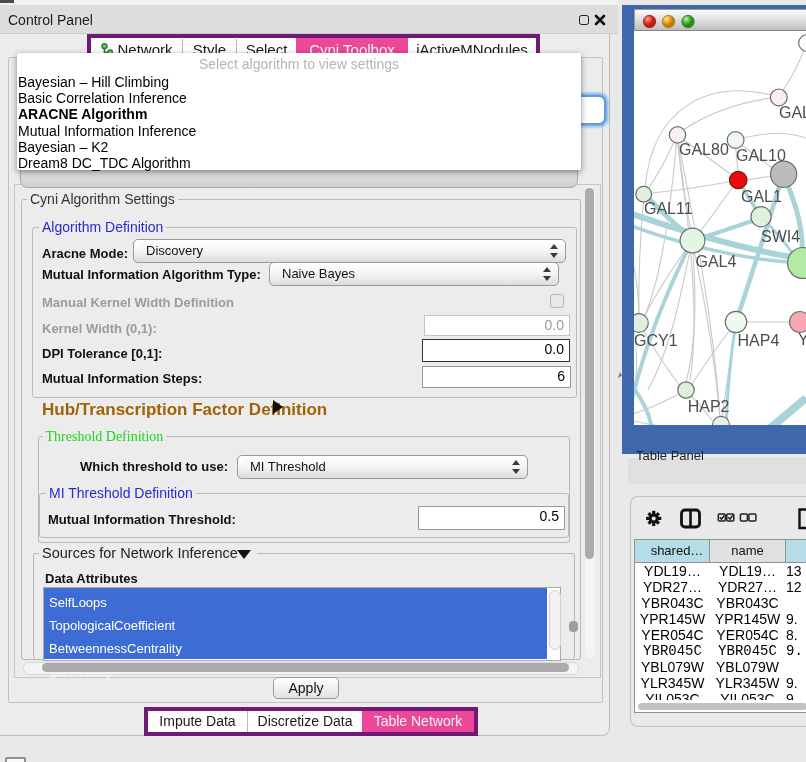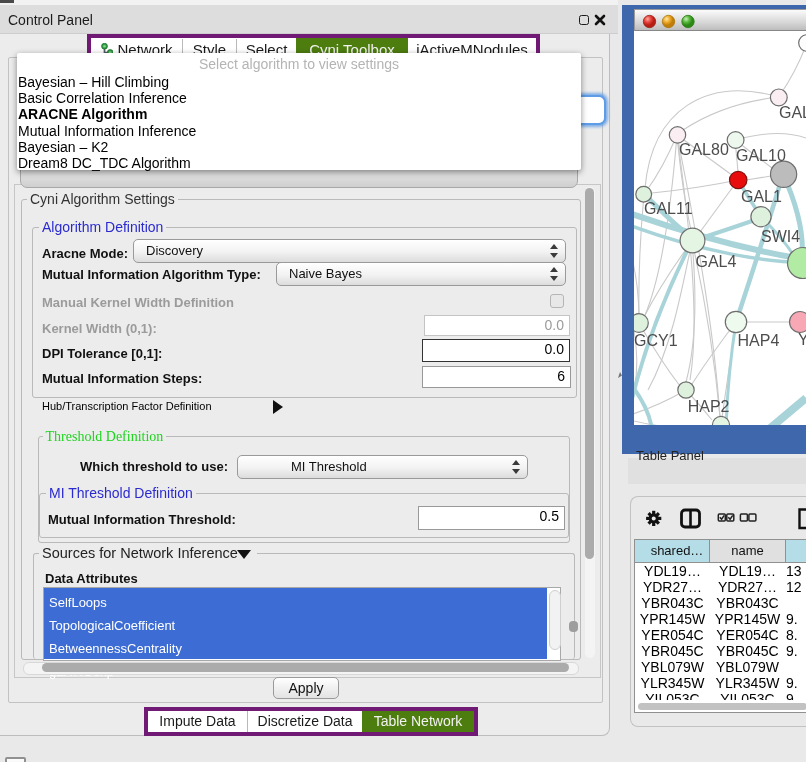--- a/index.html
+++ b/index.html
@@ -2,21 +2,21 @@
 <html><head>
 <meta charset="utf-8">
 <style>
   html,body{margin:0;padding:0;}
   body{width:806px;height:762px;background:#e9e9e9;font-family:"Liberation Sans",sans-serif;overflow:hidden;position:relative;}
   .abs{position:absolute;}
   .b{font-weight:bold;}
   .seg{display:flex;align-items:center;background:#fff;border:4px solid #701a75;height:22px;font-size:13px;color:#1a1a1a;}
   .seg .it{padding:0 12px;height:22px;line-height:22px;white-space:nowrap;}
   .seg .sep{width:1px;height:22px;background:#b9b9b9;}
-  .seg .sel{background:#4d7c0f;color:#f2f2f2;}
+  .seg .sel{background:#ec4899;color:#f2f2f2;}
   .gbox{position:absolute;border:1px solid #b9b9b9;border-radius:3px;}
   .gtitle{position:absolute;top:-9px;background:#ececec;padding:0 3px;font-size:14px;line-height:17px;white-space:nowrap;}
   .combo{position:absolute;border:1px solid #9a9a9a;border-radius:5px;background:linear-gradient(#ffffff,#f2f2f2 55%,#dcdcdc);font-size:13px;color:#111;}
   .combo .ar{position:absolute;right:4px;top:50%;margin-top:-7px;width:12px;height:14px;}
   .ar:before{content:"";position:absolute;left:1px;top:0;border:4.5px solid transparent;border-bottom:5px solid #3a3a3a;border-top-width:0;}
   .ar:after{content:"";position:absolute;left:1px;bottom:0;border:4.5px solid transparent;border-top:5px solid #3a3a3a;border-bottom-width:0;}
   .tf{position:absolute;background:#fff;border:1px solid #999;font-size:14px;color:#000;text-align:right;}
   .lbl{position:absolute;font-size:13px;font-weight:bold;color:#111;white-space:nowrap;}
   .dis{color:#9b9b9b;}
 </style>
@@ -67,42 +67,42 @@
 </div>
 <div class="gbox" style="left:32px;top:227px;width:543px;height:169px;">
   <div class="gtitle" style="left:6px;color:#2a2ad0;">Algorithm Definition</div>
 </div>
 <div class="lbl" style="left:42px;top:246px;">Aracne Mode:</div>
 <div class="combo" style="left:133px;top:239px;width:431px;height:22px;">
     <span style="position:absolute;left:12px;top:3px;">Discovery</span>
     <span class="ar"></span>
   </div>
 <div class="lbl" style="left:42px;top:267px;">Mutual Information Algorithm Type:</div>
-<div class="combo" style="left:276px;top:262px;width:288px;height:22px;">
+<div class="combo" style="left:269px;top:262px;width:288px;height:22px;">
     <span style="position:absolute;left:12px;top:3px;">Naive Bayes</span>
     <span class="ar"></span>
   </div>
 <div class="lbl dis" style="left:42px;top:295px;">Manual Kernel Width Definition</div>
 <div class="abs" style="left:550px;top:294px;width:12px;height:12px;border:1px solid #b5b5b5;border-radius:3px;background:#e8e8e8;"></div>
 <div class="lbl dis" style="left:42px;top:321px;">Kernel Width (0,1):</div>
 <div class="tf" style="left:424px;top:315px;width:139px;height:18px;border-color:#c4c4c4;color:#9b9b9b;padding:1px 5px 0 0;">0.0</div>
 <div class="lbl" style="left:42px;top:346px;">DPI Tolerance [0,1]:</div>
 <div class="tf" style="left:422px;top:339px;width:141px;height:20px;border:1.5px solid #333;padding:1px 5px 0 0;">0.0</div>
 <div class="lbl" style="left:42px;top:371px;">Mutual Information Steps:</div>
 <div class="tf" style="left:422px;top:366px;width:142px;height:19px;padding:1px 5px 0 0;">6</div>
 
-<div class="lbl" style="left:42px;top:400px;font-size:11px;font-weight:normal;color:#000000;">Hub/Transcription Factor Definition</div>
+<div class="lbl" style="left:42px;top:400px;font-size:17px;font-weight:bold;color:#a16207;">Hub/Transcription Factor Definition</div>
 <div class="abs" style="left:273px;top:400px;width:0;height:0;border:7px solid transparent;border-left:10px solid #111;"></div>
 
 <div class="gbox" style="left:37.5px;top:436px;width:530px;height:105px;">
   <div class="gtitle" style="left:4px;color:#1ed41e;font-family:Liberation Serif, serif;">Threshold Definition</div>
 </div>
 <div class="lbl" style="left:80px;top:459px;">Which threshold to use:</div>
 <div class="combo" style="left:237px;top:455px;width:289px;height:22px;">
-    <span style="position:absolute;left:12px;top:3px;margin-left:41px;">MI Threshold</span>
+    <span style="position:absolute;left:12px;top:3px;">MI Threshold</span>
     <span class="ar"></span>
   </div>
 <div class="gbox" style="left:39px;top:493px;width:528px;height:43px;">
   <div class="gtitle" style="left:6px;color:#2a2ad0;">MI Threshold Definition</div>
 </div>
 <div class="lbl" style="left:48px;top:512px;">Mutual Information Threshold:</div>
 <div class="tf" style="left:418px;top:506px;width:140px;height:21px;padding:1px 5px 0 0;">0.5</div>
 
 <div class="gbox" style="left:33px;top:553px;width:540px;height:105px;border-bottom:none;">
   <div class="gtitle" style="left:5px;color:#222;font-size:14.5px;">Sources for Network Inference&nbsp;&nbsp;&nbsp;&nbsp;</div>
@@ -310,21 +310,21 @@
     <div style="display:flex;height:16px;line-height:16px;">
         <div style="width:75px;text-align:center;">YPR145W</div>
         <div style="width:75px;text-align:center;">YPR145W</div>
         <div style="flex:1;padding-left:1px;">9.</div>
       </div>
     <div style="display:flex;height:16px;line-height:16px;">
         <div style="width:75px;text-align:center;">YER054C</div>
         <div style="width:75px;text-align:center;">YER054C</div>
         <div style="flex:1;padding-left:1px;">8.</div>
       </div>
-    <div style="display:flex;height:16px;line-height:16px;">
+    <div style="display:flex;height:16px;line-height:16px;font-family:Liberation Mono, monospace;">
         <div style="width:75px;text-align:center;">YBR045C</div>
         <div style="width:75px;text-align:center;">YBR045C</div>
         <div style="flex:1;padding-left:1px;">9.</div>
       </div>
     <div style="display:flex;height:16px;line-height:16px;">
         <div style="width:75px;text-align:center;">YBL079W</div>
         <div style="width:75px;text-align:center;">YBL079W</div>
         <div style="flex:1;padding-left:1px;"></div>
       </div>
     <div style="display:flex;height:16px;line-height:16px;">

